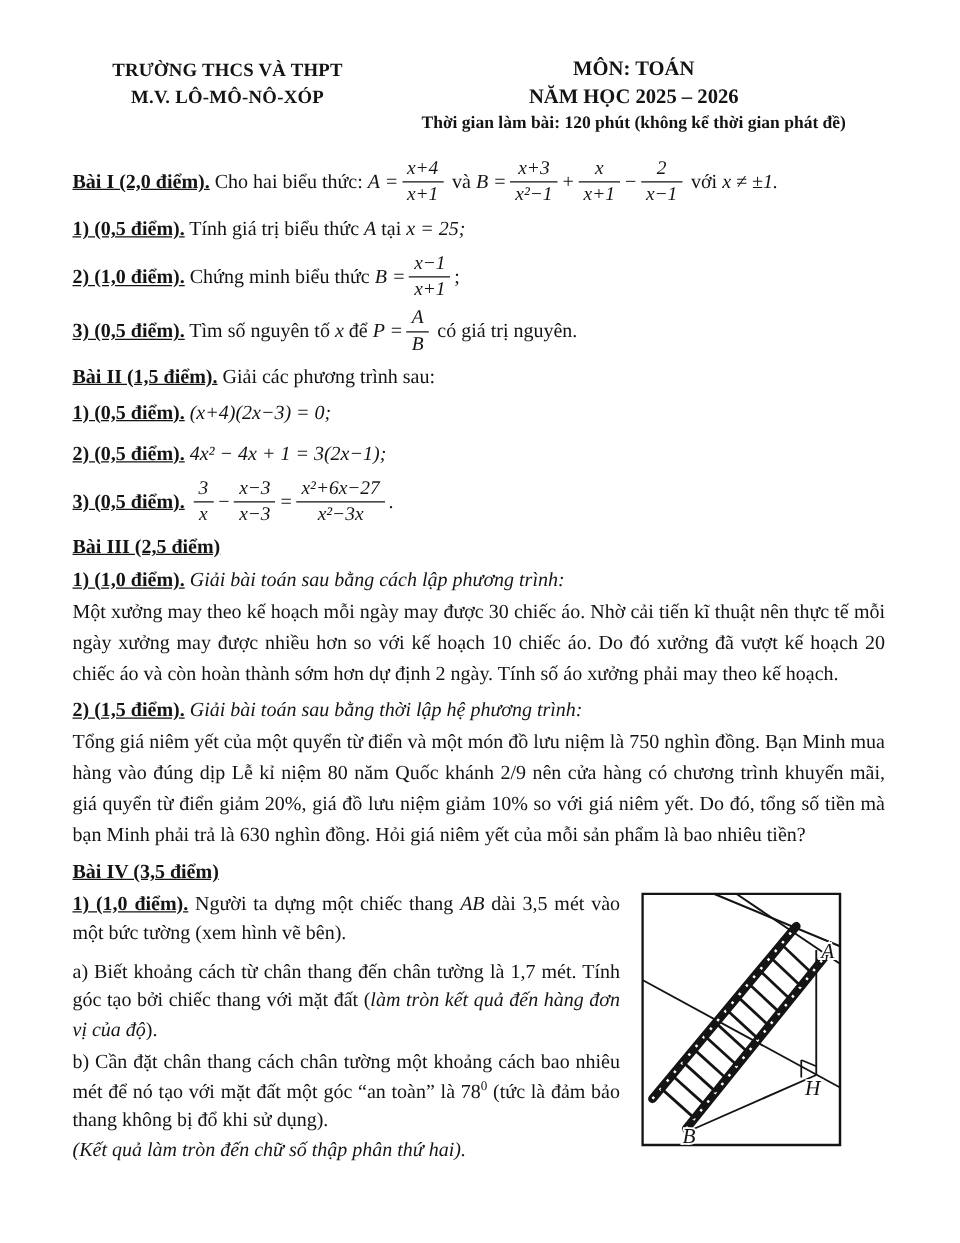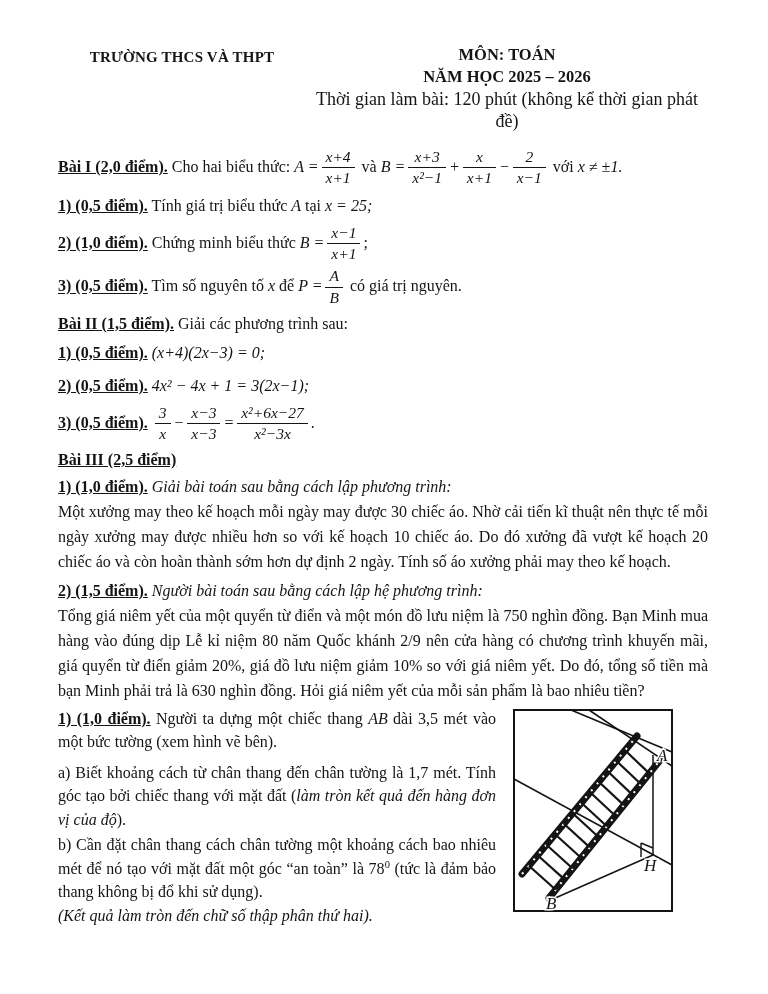--- a/index.html
+++ b/index.html
@@ -8,21 +8,21 @@
     font-family:"Liberation Serif","DejaVu Serif",serif;font-size:16px;
     -webkit-font-smoothing:antialiased;
   }
   .page{padding:44px 60px 0 58px;box-sizing:border-box;width:768px;height:994px;}
 
   
   .hdr{display:flex;align-items:flex-start;}
   .hdr-left{width:248px;text-align:center;font-weight:bold;font-size:15px;line-height:21px;padding-top:3px;letter-spacing:.2px;}
   .hdr-right{flex:1;text-align:center;}
   .hdr-right .t{font-weight:bold;font-size:16.5px;line-height:22px;}
-  .hdr-right .time{font-size:18px;line-height:22px;}
+  .hdr-right .time{font-size:14px;line-height:22px;font-weight:bold;}
   .hdr-right .pages{font-weight:bold;font-style:italic;font-size:15.3px;line-height:22px;}
 
   
   main{margin-top:16px;}
   p.blk{margin:0;text-align:justify;line-height:25px;}
   .mb2{margin-bottom:2px!important}.mb4{margin-bottom:4px!important}
   .mb6{margin-bottom:6px!important}.mb8{margin-bottom:8px!important}
 
   .s-b{font-weight:bold;text-decoration:underline;}
   .s-i{font-style:italic;}
@@ -44,20 +44,21 @@
              fill:#141414;paint-order:stroke;stroke:#ffffff;stroke-width:3px;}
 </style>
 </head>
 <body>
 
 <div class="page">
 
   <header class="hdr">
     <div class="hdr-left">
       <div>TRƯỜNG THCS VÀ THPT</div>
+      <div>M.V. LÔ-MÔ-NÔ-XÓP</div>
     </div>
     <div class="hdr-right">
       <div class="t">MÔN: TOÁN</div>
       <div class="t">NĂM HỌC 2025 – 2026</div>
       <div class="time">Thời gian làm bài: 120 phút (không kể thời gian phát đề)</div>
     </div>
   </header>
 
   <main>
     <p class="blk mb4"><span class="s-b">Bài I (2,0 điểm).</span><span class="s-r"> Cho hai biểu thức: </span><span class="s-m">A =</span><span class="frac"><span class="num">x+4</span><span class="den">x+1</span></span><span class="s-r"> và </span><span class="s-m">B =</span><span class="frac"><span class="num">x+3</span><span class="den">x²−1</span></span><span class="s-m">+</span><span class="frac"><span class="num">x</span><span class="den">x+1</span></span><span class="s-m">−</span><span class="frac"><span class="num">2</span><span class="den">x−1</span></span><span class="s-r"> với </span><span class="s-m">x ≠ ±1.</span></p>
@@ -66,23 +67,24 @@
     <p class="blk mb2"><span class="s-b">3) (0,5 điểm).</span><span class="s-r"> Tìm số nguyên tố </span><span class="s-m">x</span><span class="s-r"> để </span><span class="s-m">P =</span><span class="frac"><span class="num">A</span><span class="den">B</span></span><span class="s-r"> có giá trị nguyên.</span></p>
 
     <p class="blk mb4"><span class="s-b">Bài II (1,5 điểm).</span><span class="s-r"> Giải các phương trình sau:</span></p>
     <p class="blk mb8"><span class="s-b">1) (0,5 điểm).</span><span class="s-r"> </span><span class="s-m">(x+4)(2x−3) = 0;</span></p>
     <p class="blk mb6"><span class="s-b">2) (0,5 điểm).</span><span class="s-r"> </span><span class="s-m">4x² − 4x + 1 = 3(2x−1);</span></p>
     <p class="blk mb2"><span class="s-b">3) (0,5 điểm).</span><span class="s-r"> </span><span class="frac"><span class="num">3</span><span class="den">x</span></span><span class="s-m">−</span><span class="frac"><span class="num">x−3</span><span class="den">x−3</span></span><span class="s-m">=</span><span class="frac"><span class="num">x²+6x−27</span><span class="den">x²−3x</span></span><span class="s-r">.</span></p>
 
     <p class="blk mb2"><span class="s-b">Bài III (2,5 điểm)</span></p>
     <p class="blk"><span class="s-b">1) (1,0 điểm).</span><span class="s-r"> </span><span class="s-i">Giải bài toán sau bằng cách lập phương trình:</span></p>
     <p class="blk mb4"><span class="s-r">Một xưởng may theo kế hoạch mỗi ngày may được 30 chiếc áo. Nhờ cải tiến kĩ thuật nên thực tế mỗi ngày xưởng may được nhiều hơn so với kế hoạch 10 chiếc áo. Do đó xưởng đã vượt kế hoạch 20 chiếc áo và còn hoàn thành sớm hơn dự định 2 ngày. Tính số áo xưởng phải may theo kế hoạch.</span></p>
-    <p class="blk"><span class="s-b">2) (1,5 điểm).</span><span class="s-r"> </span><span class="s-i">Người bài toán sau bằng cách lập hệ phương trình:</span></p>
+    <p class="blk"><span class="s-b">2) (1,5 điểm).</span><span class="s-r"> </span><span class="s-i">Giải bài toán sau bằng thời lập hệ phương trình:</span></p>
     <p class="blk mb4"><span class="s-r">Tổng giá niêm yết của một quyển từ điển và một món đồ lưu niệm là 750 nghìn đồng. Bạn Minh mua hàng vào đúng dịp Lễ kỉ niệm 80 năm Quốc khánh 2/9 nên cửa hàng có chương trình khuyến mãi, giá quyển từ điển giảm 20%, giá đồ lưu niệm giảm 10% so với giá niêm yết. Do đó, tổng số tiền mà bạn Minh phải trả là 630 nghìn đồng. Hỏi giá niêm yết của mỗi sản phẩm là bao nhiêu tiền?</span></p>
 
+    <p class="blk mb2"><span class="s-b">Bài IV (3,5 điểm)</span></p>
 
     <div class="b4row">
       <div class="b4left">
         <p><span class="s-b">1) (1,0 điểm).</span><span class="s-r"> Người ta dựng một chiếc thang </span><span class="s-m">AB</span><span class="s-r"> dài 3,5 mét vào một bức tường (xem hình vẽ bên).</span></p>
         <p class="mb2"><span class="s-r">a) Biết khoảng cách từ chân thang đến chân tường là 1,7 mét. Tính góc tạo bởi chiếc thang với mặt đất (</span><span class="s-i">làm tròn kết quả đến hàng đơn vị của độ</span><span class="s-r">).</span></p>
         <p style="margin-bottom:0"><span class="s-r">b) Cần đặt chân thang cách chân tường một khoảng cách bao nhiêu mét để nó tạo với mặt đất một góc “an toàn” là 78</span><span class="s-sup">0</span><span class="s-r"> (tức là đảm bảo thang không bị đổ khi sử dụng).</span></p>
         <p><span class="s-i">(Kết quả làm tròn đến chữ số thập phân thứ hai).</span></p>
       </div>
 
       <figure class="diagram">

